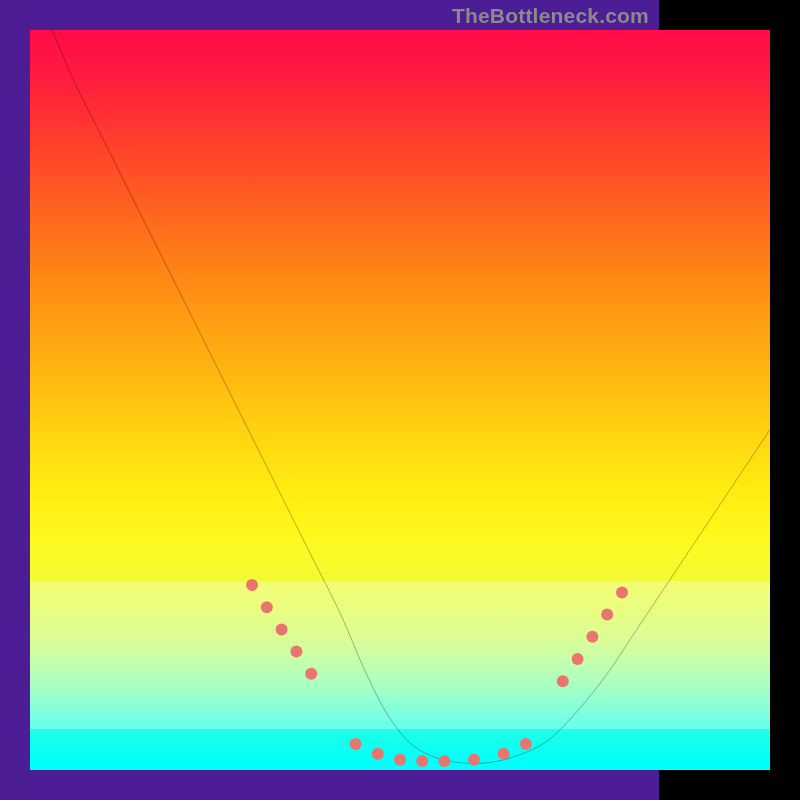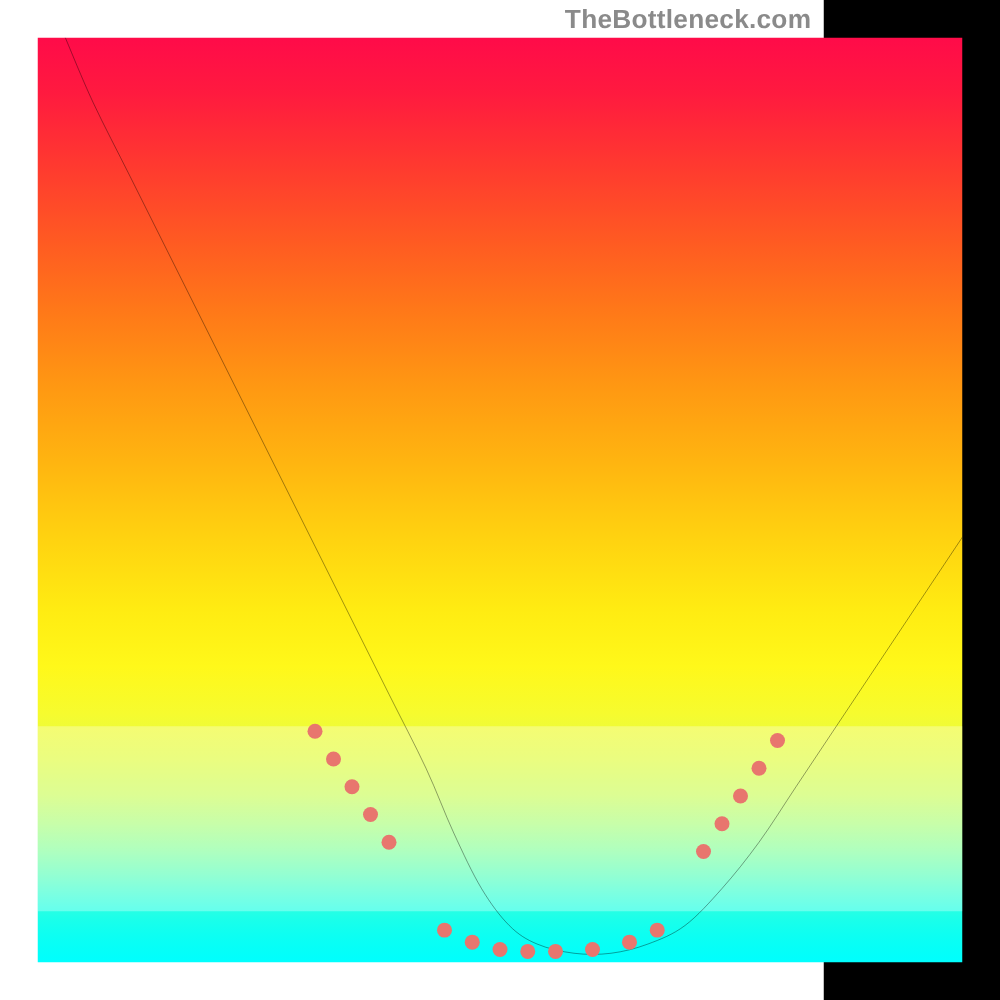--- a/index.html
+++ b/index.html
@@ -7,21 +7,21 @@
     padding: 0;
     width: 800px;
     height: 800px;
     background: #000000;
     overflow: hidden;
   }
   .canvas {
     position: relative;
     width: 659px;
     height: 800px;
-    background: #ffffff;
+    background: #4c1d95;
   }
   .plot-area {
     position: absolute;
     left: 30px;
     top: 30px;
     width: 740px;
     height: 740px;
     overflow: hidden;
   }
   .gradient-bg {

